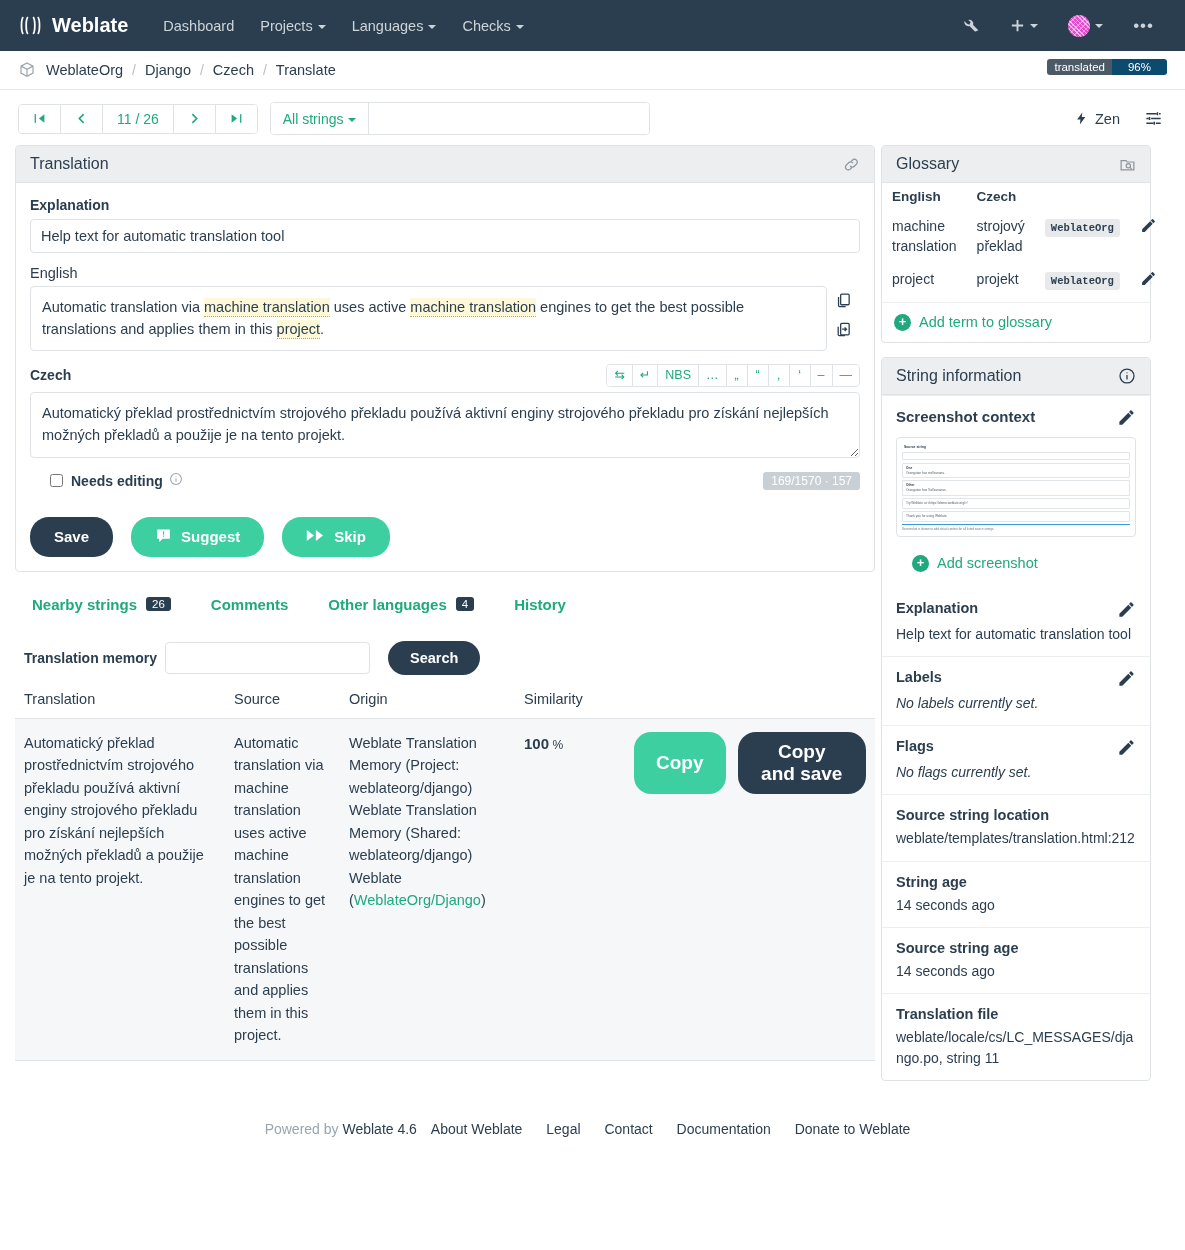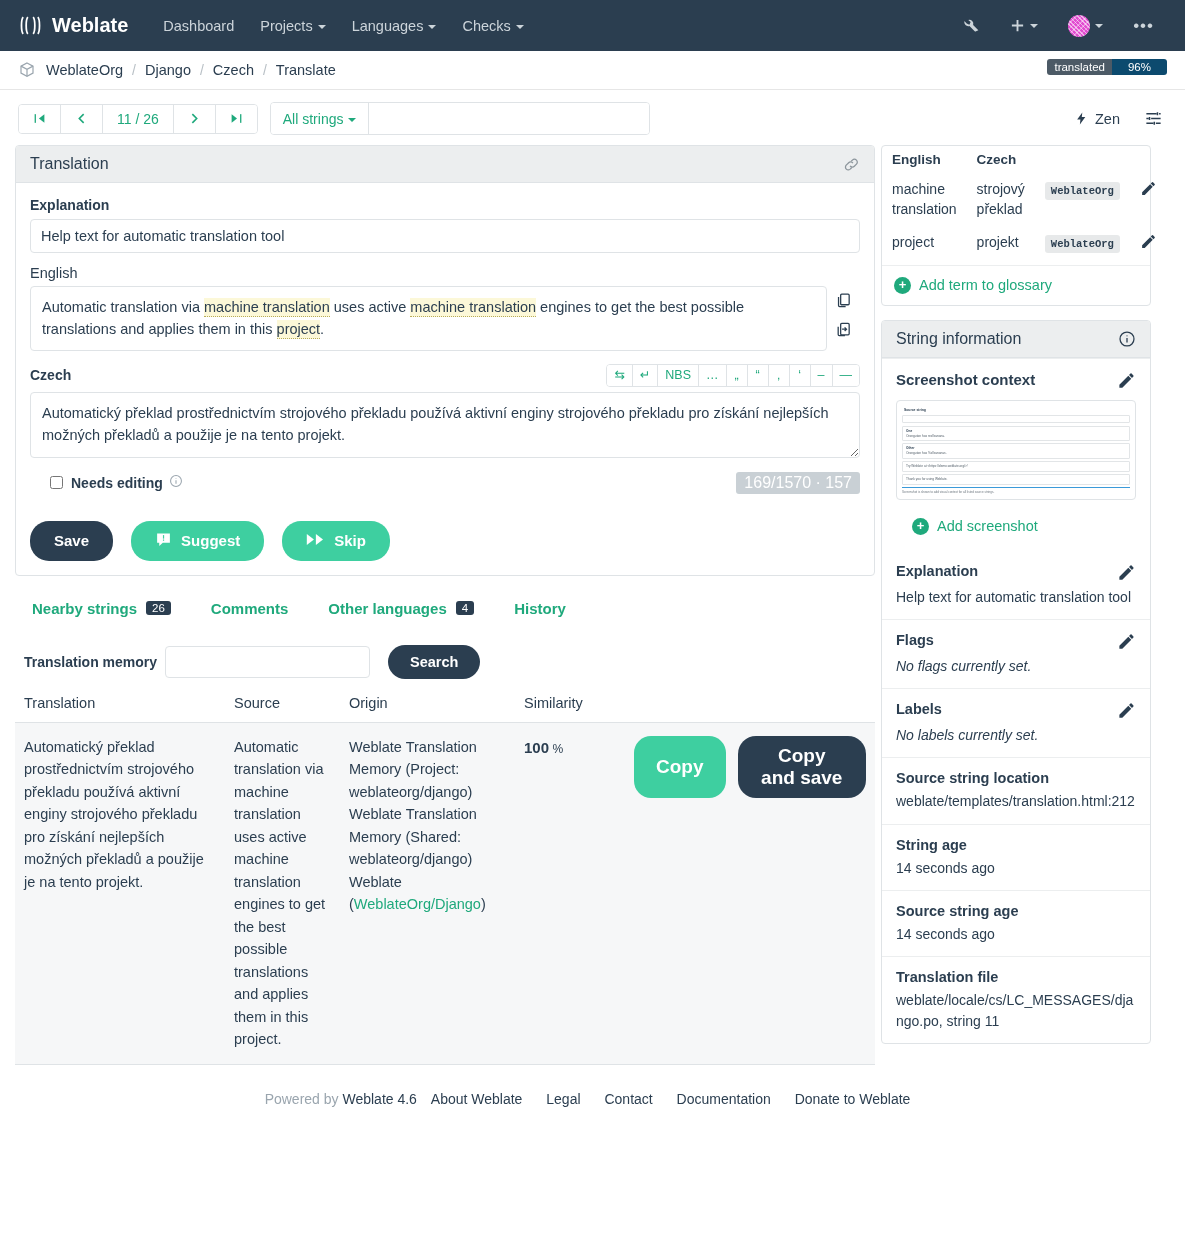--- a/index.html
+++ b/index.html
@@ -80,21 +80,21 @@
   .edtools { margin-left:auto; display:flex; border:1px solid #dfe3e6; border-radius:4px; overflow:hidden; }
   .edtools > span { border-right:1px solid #dfe3e6; color:#1fa97c; font-size:12.5px; padding:3px 7px; min-width:21px; text-align:center; cursor:pointer; background:#fff; line-height:15px;}
   .edtools > span:last-child { border-right:0; }
 
   .ta { width:100%; height:66px; border:1px solid #dfe3e6; border-radius:4px; padding:9px 11px;
         font-family:inherit; font-size:14.5px; line-height:1.55; color:#2b3e50; resize:vertical; outline:none;}
   .needs-row { display:flex; align-items:center; margin-top:11px; }
   .needs-row input { margin:0 8px 0 20px; }
   .needs-row .lbl { font-weight:bold; font-size:14px;}
   .info-i { margin-left:6px; color:#9aa5ae; }
-  .charbadge { margin-left:auto; background:#c9d0d5; color:#fff; font-size:16px; padding:2px 8px; border-radius:3px;}
+  .charbadge { margin-left:auto; background:#c9d0d5; color:#fff; font-size:12px; padding:2px 8px; border-radius:3px;}
 
   .actions { display:flex; gap:18px; margin-top:27px; }
   .btn { border:0; border-radius:19px; padding:10px 24px; font-size:15px; cursor:pointer; font-family:inherit;
          display:flex; align-items:center; gap:9px; font-weight:bold;}
   .btn-dark { background:#2b3e50; color:#fff; }
   .btn-teal { background:#3ecfa0; color:#fff; }
 
   
   .tabs { display:flex; align-items:center; gap:6px; margin:13px 0 10px; }
   .tab { display:flex; align-items:center; gap:9px; padding:10px 17px; border-radius:5px; color:#1fa97c; font-size:15px; font-weight:bold; cursor:pointer; white-space:nowrap;}
@@ -411,20 +411,30 @@
               </td>
             </tr>
           </tbody>
       </table>
     </div>
   </div>
 
   <div class="col-side">
 
     <div class="panel">
+      <div class="panel-head">
+        <span class="panel-title">Glossary</span>
+        <span class="hicon">
+          <svg width="17" height="17" viewBox="0 0 24 24" fill="none" stroke="currentColor" stroke-width="1.7">
+            <path d="M3 6.5h7l1.6 2H21v11H3z"></path>
+              <circle cx="13.2" cy="13.8" r="3"></circle>
+              <path d="M15.4 16l2.6 2.6"></path>
+            </svg>
+        </span>
+      </div>
       <table class="gtable">
         <thead>
             <tr>
           <th>English</th>
           <th>Czech</th>
           <th></th>
           <th></th>
         </tr>
           </thead>
         <tbody id="gl-body">
@@ -510,39 +520,39 @@
               <span class="pencil">
                 <svg width="19" height="19" viewBox="0 0 24 24" fill="#2b3e50">
                   <path d="M3 17.3V21h3.7L18 9.7l-3.7-3.7zM20.7 7a1 1 0 0 0 0-1.4l-2.3-2.3a1 1 0 0 0-1.4 0l-1.8 1.8 3.7 3.7z"></path>
                 </svg>
               </span>
             </div>
             <div class="sec-val">Help text for automatic translation tool</div>
           </div>
           <div class="sec">
             <div class="sec-head">
+              <span class="sec-title">Labels</span>
+              <span class="pencil">
+                <svg width="19" height="19" viewBox="0 0 24 24" fill="#2b3e50">
+                  <path d="M3 17.3V21h3.7L18 9.7l-3.7-3.7zM20.7 7a1 1 0 0 0 0-1.4l-2.3-2.3a1 1 0 0 0-1.4 0l-1.8 1.8 3.7 3.7z"></path>
+                </svg>
+              </span>
+            </div>
+            <div class="sec-val muted">No labels currently set.</div>
+          </div>
+          <div class="sec">
+            <div class="sec-head">
               <span class="sec-title">Flags</span>
               <span class="pencil">
                 <svg width="19" height="19" viewBox="0 0 24 24" fill="#2b3e50">
                   <path d="M3 17.3V21h3.7L18 9.7l-3.7-3.7zM20.7 7a1 1 0 0 0 0-1.4l-2.3-2.3a1 1 0 0 0-1.4 0l-1.8 1.8 3.7 3.7z"></path>
                 </svg>
               </span>
             </div>
             <div class="sec-val muted">No flags currently set.</div>
-          </div>
-          <div class="sec">
-            <div class="sec-head">
-              <span class="sec-title">Labels</span>
-              <span class="pencil">
-                <svg width="19" height="19" viewBox="0 0 24 24" fill="#2b3e50">
-                  <path d="M3 17.3V21h3.7L18 9.7l-3.7-3.7zM20.7 7a1 1 0 0 0 0-1.4l-2.3-2.3a1 1 0 0 0-1.4 0l-1.8 1.8 3.7 3.7z"></path>
-                </svg>
-              </span>
-            </div>
-            <div class="sec-val muted">No labels currently set.</div>
           </div>
           <div class="sec">
             <div class="sec-head">
               <span class="sec-title">Source string location</span>
             </div>
             <div class="sec-val">weblate/templates/translation.html:212</div>
           </div>
           <div class="sec">
             <div class="sec-head">
               <span class="sec-title">String age</span>

